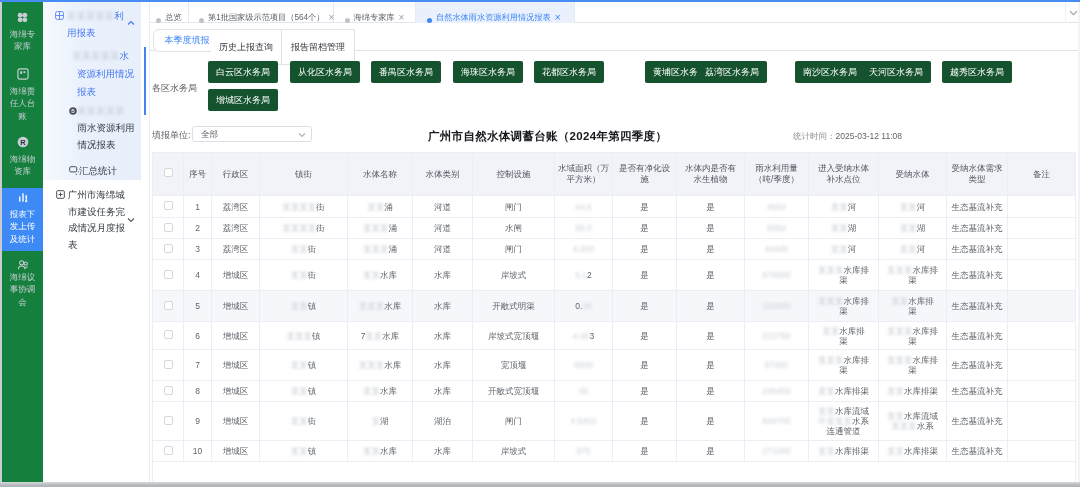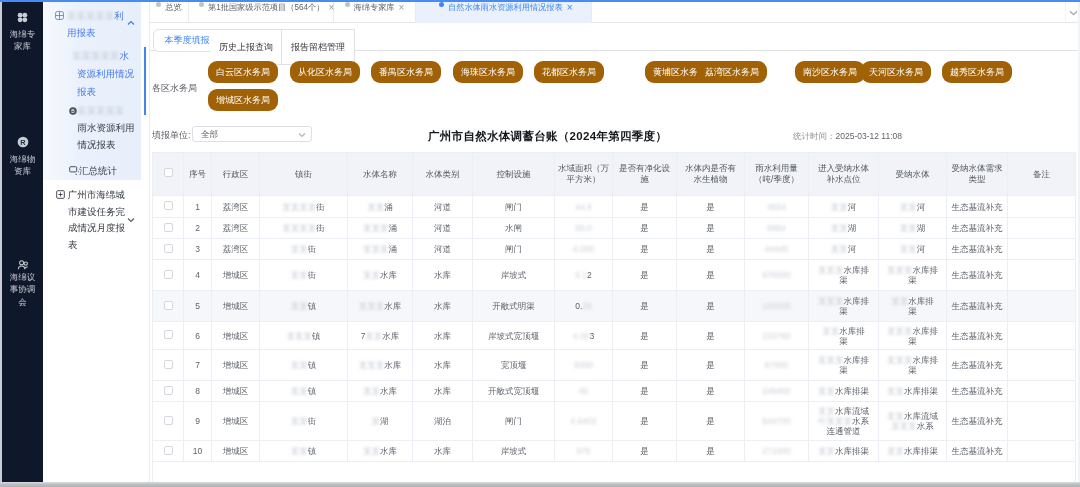--- a/index.html
+++ b/index.html
@@ -6,48 +6,48 @@
 html,body { width:1080px; height:487px; overflow:hidden; background:#fff; }
 body { font-family:"Liberation Sans", sans-serif; position:relative; }
 .abs { position:absolute; }
 
 #topline { left:0; top:0; width:1080px; height:2px; background:#478cf3; }
 #bottomstrip { left:0; top:482px; width:1080px; height:5px; background:linear-gradient(180deg,#d8dadc 0%,#b6babd 60%,#b0b4b8 100%); }
 #leftedge { left:0; top:2px; width:2px; height:481px; background:#c9cdd1; }
 #rightedge { left:1078px; top:2px; width:2px; height:481px; background:#f2f3f5; }
 
 
-#sidebar { left:2px; top:2px; width:41px; height:481px; background:#0f172a; color:#c6cdd4; font-size:8.5px; }
+#sidebar { left:2px; top:2px; width:41px; height:481px; background:#15803d; color:#c6cdd4; font-size:8.5px; }
 .sbitem { position:absolute; left:0; width:41px; text-align:center; line-height:12.2px; }
 .sbactive { background:#3d89f5; color:#fff; }
 
 
 #tree { left:43px; top:2px; width:107px; height:481px; background:#fff; font-size:9.5px; color:#33383f; border-right:1px solid #ecedf1; }
 #treetint { position:absolute; left:0; top:0; width:98px; height:178px; background:linear-gradient(90deg,#f6f9fd 0%,#eaf1fc 40%,#e7effb 100%); }
 #treebar { position:absolute; left:101px; top:45px; width:2px; height:68px; background:#4583f0; }
 .blue { color:#4577f0; }
 .tline { position:absolute; white-space:nowrap; }
 
 
 #tabbar { left:150px; top:2px; width:928px; height:21px; background:#fff; border-bottom:1px solid #e3e6eb; }
-.tab { position:absolute; top:0; height:21px; border-right:1px solid #e8eaee; display:flex; align-items:flex-start; justify-content:center; font-size:8.2px; color:#5f646b; gap:4px; white-space:nowrap; }
+.tab { position:absolute; top:0; height:21px; border-right:1px solid #e8eaee; display:flex; align-items:flex-end; justify-content:center; font-size:8.2px; color:#5f646b; gap:4px; white-space:nowrap; }
 .dot { width:5px; height:5px; border-radius:50%; background:#bfc3c9; display:inline-block; flex:none; }
 .tabx { color:#9aa0a8; font-size:10px; }
 .tabactive { color:#3d86f4; background:#eaf1fd; }
 .tabactive .dot { background:#3d86f4; }
 .tabactive .tabx { color:#3d86f4; }
 
 
 #cardtabs { left:150px; top:29px; width:928px; height:22px; border-bottom:1px solid #dfe3e8; }
 .ctab { position:absolute; top:0; height:36px; border:1px solid #dfe3e8; border-left:none; display:flex; align-items:center; justify-content:center; font-size:9px; color:#33373d; background:#fff; }
 .ctab1 { border-left:1px solid #dfe3e8; color:#3d86f4; height:23px; }
 
 
 .glabel { left:152px; top:82px; font-size:9px; color:#5a5e64; }
-.gbtn { position:absolute; height:22px; width:70px; background:#a16207; color:#fff; border-radius:9px; font-size:9px; display:flex; align-items:center; justify-content:center; }
+.gbtn { position:absolute; height:22px; width:70px; background:#14532d; color:#fff; border-radius:2px; font-size:9px; display:flex; align-items:center; justify-content:center; }
 
 
 #flabel { left:152px; top:129px; font-size:9px; color:#5a5e64; }
 #fselect { left:192px; top:126px; width:120px; height:16px; border:1px solid #dcdfe6; border-radius:3px; font-size:8.5px; color:#5f646b; }
 #fselect .chev { position:absolute; right:5px; top:4px; }
 #title { left:428px; top:129px; width:233px; text-align:center; font-size:11.5px; font-weight:bold; color:#15181c; white-space:nowrap; letter-spacing:0.3px; }
 #stattime { left:761px; top:131px; font-size:8.5px; color:#8a9097;padding-left:32px; }
 #stattime b { color:#5f646b; font-weight:normal; }
 .btn { position:absolute; top:126px; height:30px; border-radius:3px; color:#fff; font-size:8.5px; display:flex; align-items:center; justify-content:center;margin-top:37px; }
 #btn1 { left:889px; width:76px; background:#3d93f5; }
@@ -71,25 +71,42 @@
   <div class="sbitem" style="top:10px;">
     <svg width="11" height="11" viewBox="0 0 14 14" style="margin-bottom:2px;">
         <g fill="#c6cdd4">
           <circle cx="4" cy="4" r="3.1"></circle>
           <circle cx="10" cy="4" r="3.1"></circle>
           <circle cx="4" cy="10" r="3.1"></circle>
           <circle cx="10" cy="10" r="3.1"></circle>
         </g>
       </svg><br>海绵专<br>家库
   </div>
+  <div class="sbitem" style="top:66px;">
+    <svg width="12" height="12" viewBox="0 0 13 13" style="margin-bottom:2px;">
+        <rect x="1" y="1" width="11" height="11" rx="2" fill="none" stroke="#c6cdd4" stroke-width="1.3"></rect>
+        <rect x="3.5" y="3.5" width="2" height="3" fill="#c6cdd4"></rect>
+        <rect x="7" y="3.5" width="2" height="2" fill="#c6cdd4"></rect>
+      </svg><br>海绵责<br>任人台<br>账
+  </div>
   <div class="sbitem" style="top:134px;">
     <svg width="12" height="12" viewBox="0 0 13 13" style="margin-bottom:2px;">
         <circle cx="6.5" cy="6.5" r="5.8" fill="#c6cdd4"></circle>
         <text x="6.5" y="9.5" font-size="8" text-anchor="middle" fill="#28323d" font-family="Liberation Sans" font-weight="bold">R</text>
       </svg><br>海绵物<br>资库
+  </div>
+  <div class="sbitem sbactive" style="top:186px; height:63px; padding-top:3px;">
+    <svg width="12" height="12" viewBox="0 0 13 13" style="margin-bottom:2px;">
+        <g stroke="#fff" stroke-width="1.5" stroke-linecap="round">
+          <line x1="3" y1="6.5" x2="3" y2="11"></line>
+          <line x1="6.5" y1="3" x2="6.5" y2="11"></line>
+          <line x1="10" y1="5" x2="10" y2="9"></line>
+        </g>
+        <circle cx="10" cy="11" r="1.2" fill="#fff"></circle>
+      </svg><br>报表下<br>发上传<br>及统计
   </div>
   <div class="sbitem" style="top:257px;">
     <svg width="12" height="12" viewBox="0 0 13 13" style="margin-bottom:-3px;">
         <g fill="none" stroke="#c6cdd4" stroke-width="1.1">
           <circle cx="5" cy="4" r="2.2"></circle>
           <path d="M1.5 11 Q1.5 7.5 5 7.5 Q8.5 7.5 8.5 11"></path>
           <circle cx="9.5" cy="5" r="1.8"></circle>
           <path d="M8.5 10.5 Q9 8.3 11.6 8.8"></path>
         </g>
       </svg><br>海绵议<br>事协调<br>会
@@ -137,21 +154,21 @@
   <div class="tline" style="top:236.5px; left:25px;">表</div>
   <svg style="position:absolute; top:215px; left:84px;" width="8" height="6" viewBox="0 0 8 6">
       <path d="M1 1.5 L4 4.5 L7 1.5" fill="none" stroke="#5a5f66" stroke-width="1.2"></path>
     </svg>
 </div>
 
 <div class="abs" id="tabbar">
   <div class="tab" style="left:0; width:39px;"><span class="dot"></span>总览</div>
   <div class="tab" style="left:39px; width:145px; justify-content:flex-start; padding-left:10px;"><span class="dot"></span>第1批国家级示范项目（564个）<span class="tabx">×</span></div>
   <div class="tab" style="left:184px; width:82px;"><span class="dot"></span>海绵专家库<span class="tabx">×</span></div>
-  <div class="tab tabactive" style="left:266px; width:176px; justify-content:flex-start; padding-left:23px;"><span class="dot"></span>自然水体雨水资源利用情况报表<span class="tabx">×</span></div>
+  <div class="tab tabactive" style="left:266px; width:159px; justify-content:flex-start; padding-left:11px;"><span class="dot"></span>自然水体雨水资源利用情况报表<span class="tabx">×</span></div>
   <div style="position:absolute; right:0; top:0; height:21px; width:13px; border-left:1px solid #f0f2f5; display:flex; align-items:center;">
       <svg width="9" height="6" viewBox="0 0 9 6" style="margin-left:3px;">
         <path d="M1 1.2 L4.5 4.6 L8 1.2" fill="none" stroke="#a4a9b1" stroke-width="1.3"></path>
       </svg>
     </div>
 </div>
 
 <div class="abs" id="cardtabs">
   <div class="ctab ctab1" style="left:3px; width:68px;border-radius:6px;">本季度填报</div>
   <div class="ctab" style="left:61px; width:71px;">历史上报查询</div>

